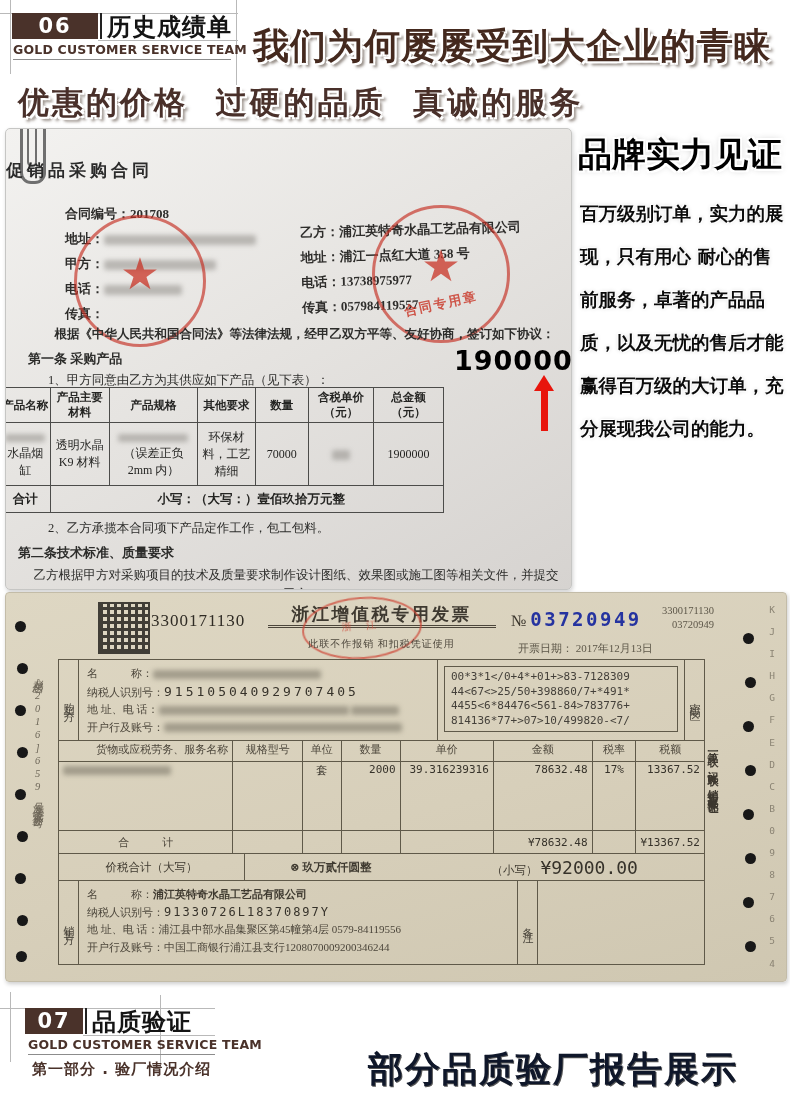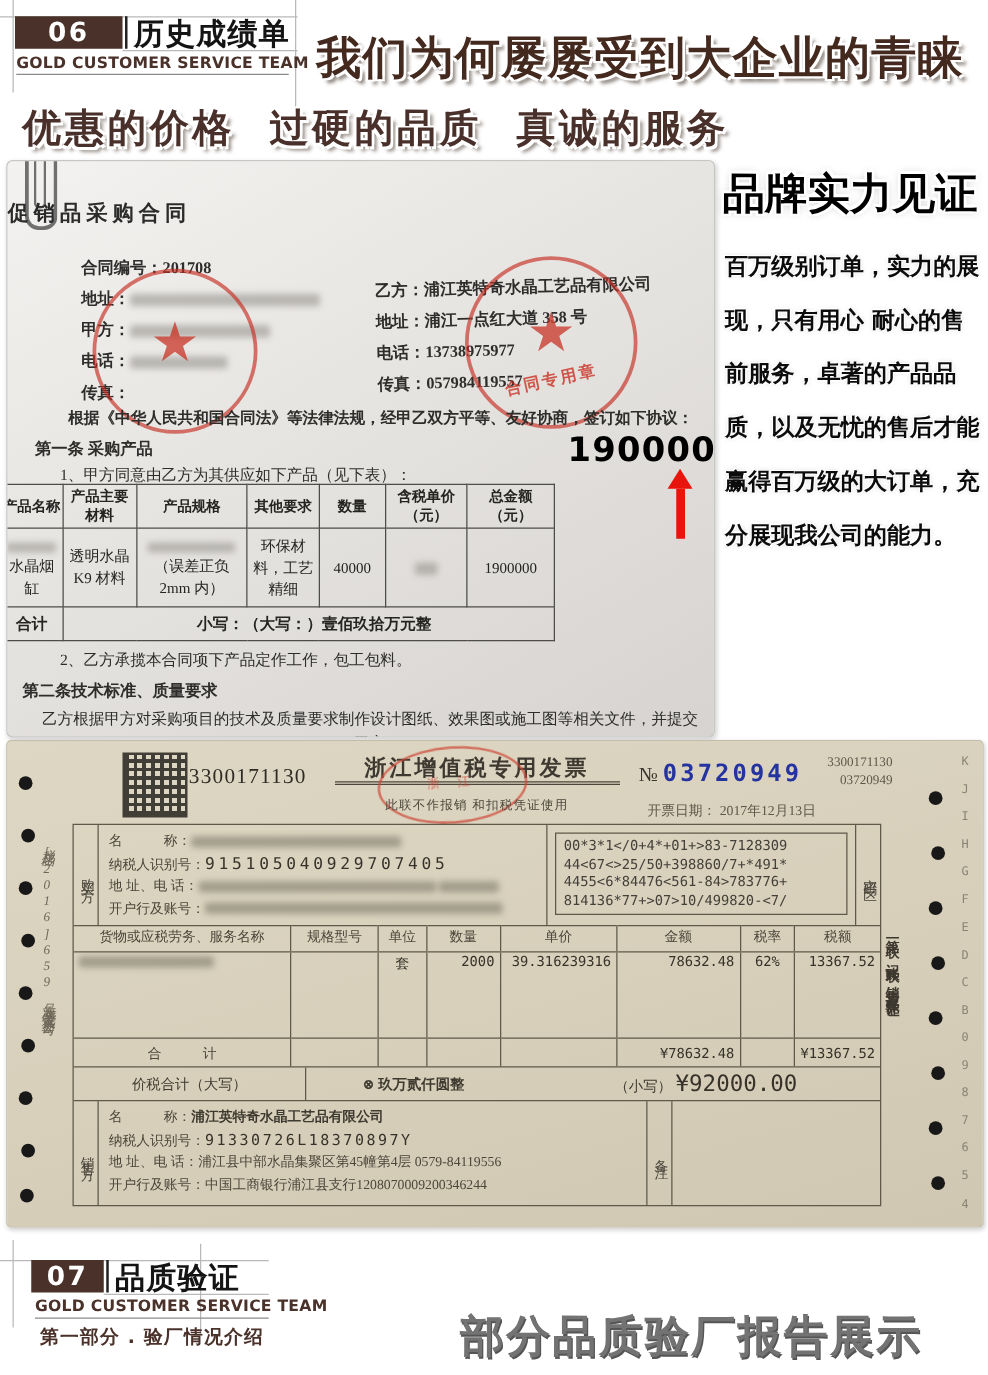--- a/index.html
+++ b/index.html
@@ -102,21 +102,21 @@
   table.gtab tr.gb td{height:66px;}
   table.gtab tr.gt td{border-top:1px solid #5f5949;height:20px;vertical-align:middle;}
   .sumrow{border-top:1px solid #5f5949;height:26px;display:flex;align-items:center;font-size:11.5px;color:#3f3a30;}
   .sumrow .sl{width:185px;text-align:center;border-right:1px solid #5f5949;height:100%;display:flex;align-items:center;justify-content:center;}
   .b-top{border-top:1px solid #5f5949;}
   .b-left{border-left:1px solid #5f5949;}
   .b-right{border-right:1px solid #5f5949;}
 
   
   .part-label{position:absolute;left:32px;top:1060px;font-size:15px;font-weight:bold;color:#4a322a;letter-spacing:1px;}
-  .bottom-headline{position:absolute;left:368px;top:1046px;font-size:35px;font-weight:bold;color:#737373;
+  .bottom-headline{position:absolute;left:368px;top:1046px;font-size:35px;font-weight:bold;color:#0f172a;
                    letter-spacing:2px;white-space:nowrap;text-shadow:1px 1px 0 #555;}
 </style>
 </head>
 <body>
 
 <div class="page">
 
   <div class="hline" style="left:0;top:13px;width:238px;"></div>
   <div class="vline" style="left:10px;top:0;height:74px;"></div>
   <div class="vline" style="left:236px;top:0;height:88px;"></div>
@@ -176,21 +176,21 @@
         <th style="width:78px;">其他要求</th>
         <th style="width:66px;">数量</th>
         <th style="width:84px;">含税单价（元）</th>
         <th style="width:86px;">总金额（元）</th>
       </tr>
       <tr>
         <td><span class="rd" style="width:40px;height:8px;"></span><br><span>水晶烟缸</span></td>
         <td>透明水晶 K9 材料</td>
         <td><span class="rd" style="width:70px;height:8px;"></span><br><span>（误差正负 2mm 内）</span></td>
         <td>环保材料，工艺精细</td>
-        <td>40000</td>
+        <td>70000</td>
         <td><span class="rd" style="width:18px;height:10px;"></span></td>
         <td>1900000</td>
       </tr>
       <tr>
         <td class="tot" style="text-align:center;padding-left:1px;">合计</td>
         <td class="tot" colspan="6">小写：（大写：）壹佰玖拾万元整</td>
       </tr>
     </tbody>
       </table>
 
@@ -278,37 +278,37 @@
         </div>
         <div class="b-left" style="flex:1;">
           <div class="pwbox"><span>00*3*1&lt;/0+4*+01+&gt;83-7128309</span><br><span>44&lt;67&lt;&gt;25/50+398860/7+*491*</span><br><span>4455&lt;6*84476&lt;561-84&gt;783776+</span><br><span>814136*77+&gt;07&gt;10/499820-&lt;7/</span></div>
         </div>
         <div class="vlabel b-left">密码区</div>
       </div>
 
       <table class="gtab b-top">
         <tbody>
             <tr class="gh">
-          <td style="width:185px;">货物或应税劳务、服务名称</td>
+          <td style="width:185px;text-align:right;">货物或应税劳务、服务名称</td>
           <td style="width:78px;">规格型号</td>
           <td style="width:36px;">单位</td>
           <td style="width:58px;">数量</td>
           <td style="width:86px;">单价</td>
           <td style="width:100px;">金额</td>
           <td style="width:40px;">税率</td>
           <td>税额</td>
         </tr>
         <tr class="gb num">
           <td><span class="rd" style="width:108px;height:9px;background:#7d7869;"></span></td>
           <td></td>
           <td style="text-align:center;font-family:'Liberation Serif',serif;">套</td>
           <td style="text-align:right;">2000</td>
           <td style="text-align:right;">39.316239316</td>
           <td style="text-align:right;">78632.48</td>
-          <td style="text-align:center;">62%</td>
+          <td style="text-align:center;">17%</td>
           <td style="text-align:right;">13367.52</td>
         </tr>
         <tr class="gt">
           <td style="text-align:center;">合　　　计</td>
           <td></td>
               <td></td>
               <td></td>
               <td></td>
           <td class="num" style="text-align:right;">¥78632.48</td>
           <td></td>

